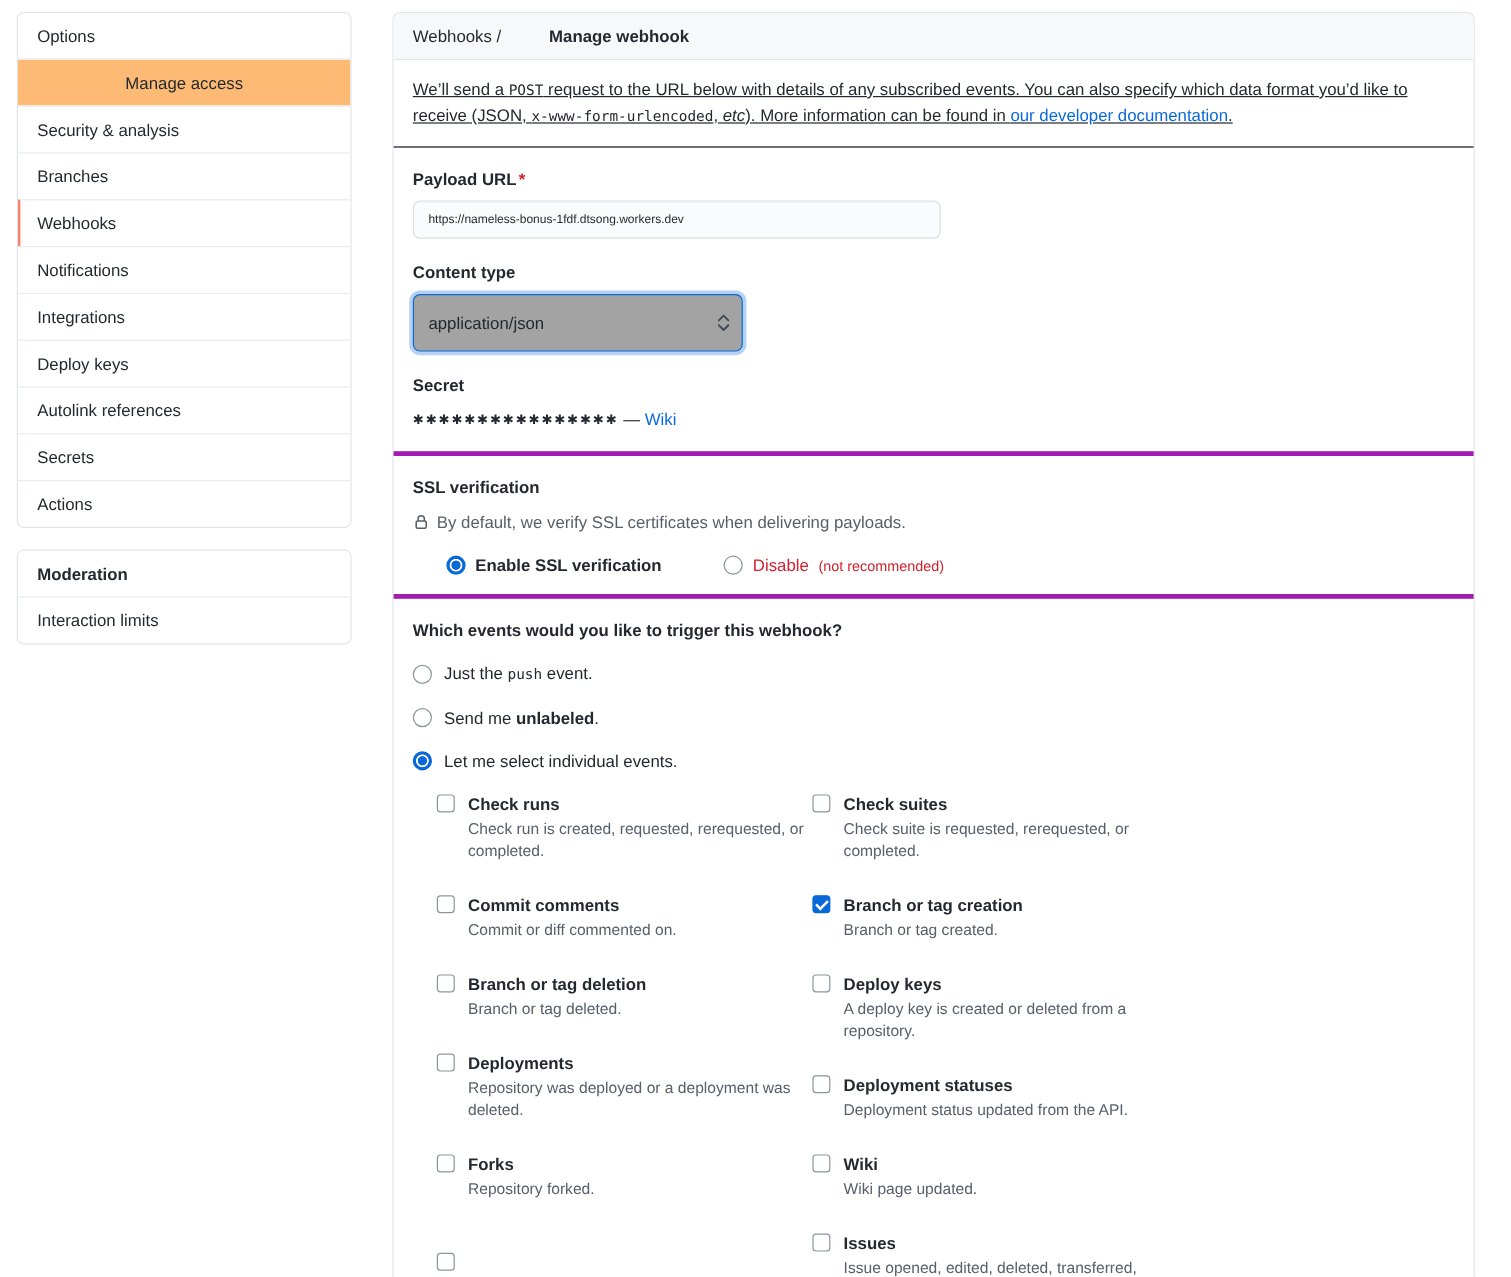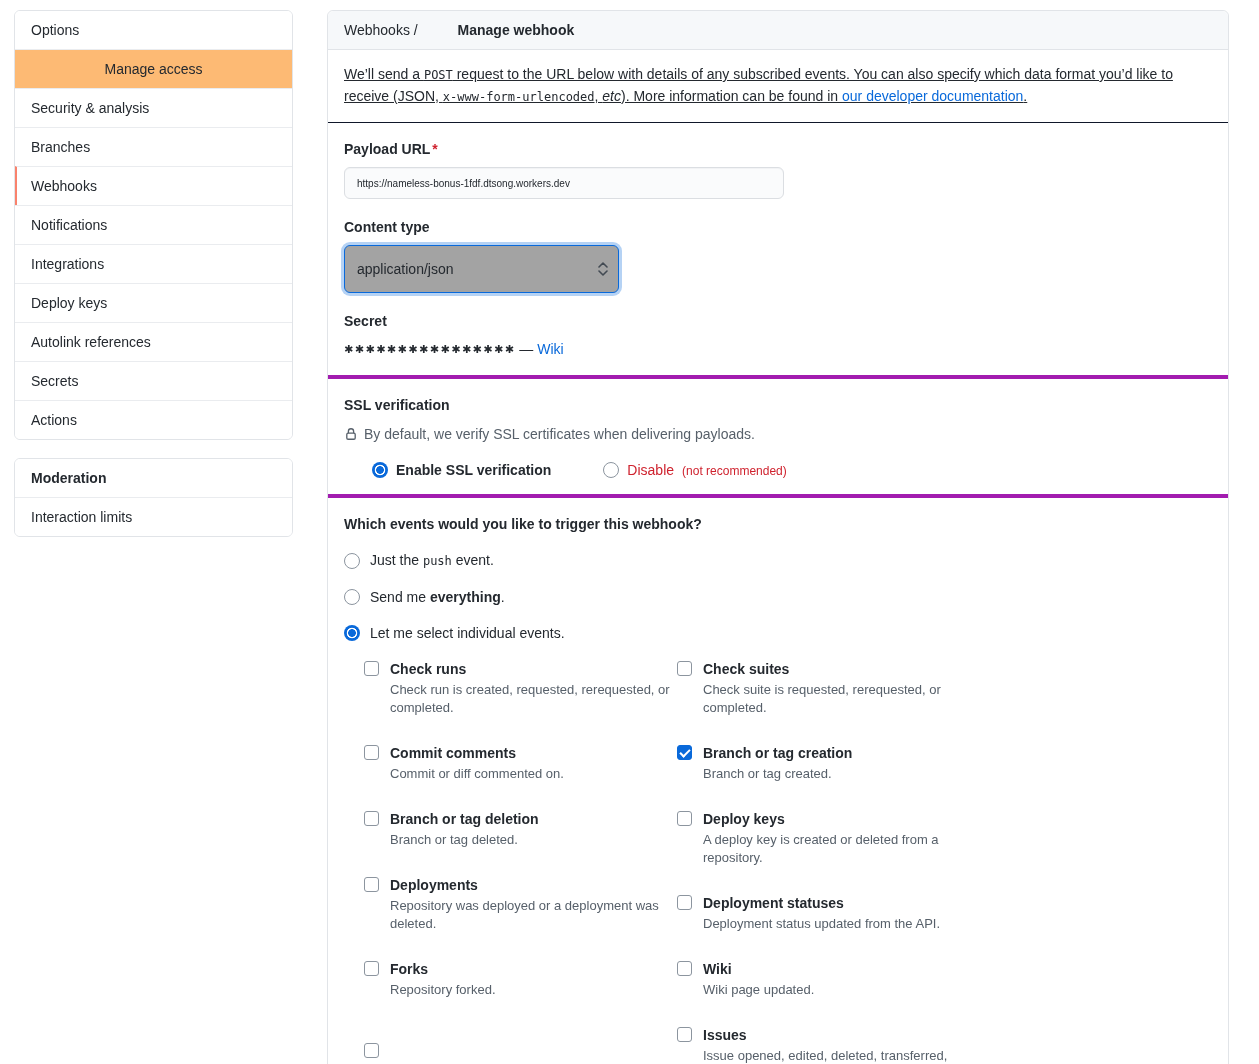--- a/index.html
+++ b/index.html
@@ -162,21 +162,21 @@
       <div class="section">
         <div class="events-question">Which events would you like to trigger this webhook?</div>
 
         <div class="event-radios">
           <div class="event-radio">
             <span class="radio"></span>
             <span><span>Just the </span><code>push</code><span> event.</span></span>
           </div>
           <div class="event-radio">
             <span class="radio"></span>
-            <span><span>Send me </span><span class="bold">everything</span><span>.</span></span>
+            <span><span>Send me </span><span class="bold">unlabeled</span><span>.</span></span>
           </div>
           <div class="event-radio">
             <span class="radio checked"></span>
             <span>Let me select individual events.</span>
           </div>
         </div>
 
         <div class="events-grid">
           <div class="col-left">
             <div class="event-item">

